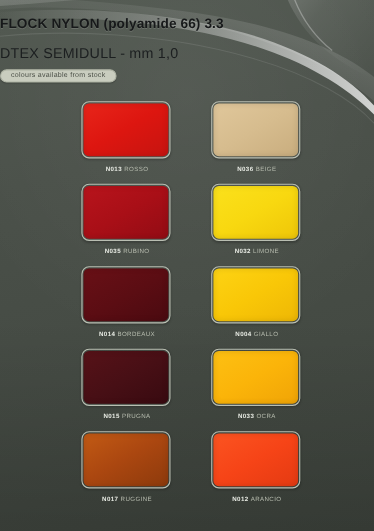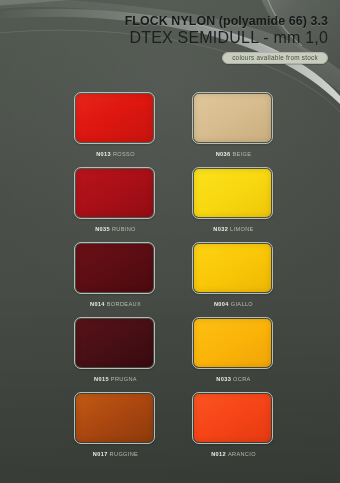--- a/index.html
+++ b/index.html
@@ -43,33 +43,33 @@
     left: 0; top: 0;
     width: 340px; height: 130px;
     overflow: hidden;
   }
 
   
   #header {
     position: absolute;
     left: 0; top: 14px;
     width: 328px;
-    text-align: right;
+    text-align: left;
   }
   #title {
     font-size: 12.4px;
     font-weight: bold;
     color: #17191a;
     letter-spacing: 0.1px;
     line-height: 15px;
     text-shadow: 0 1px 0 rgba(255,255,255,0.13);
   }
   #subtitle {
-    margin-top: 2px;
-    font-size: 16px;
+    margin-top: 13px;
+    font-size: 13px;
     font-weight: normal;
     color: #1c1f20;
     letter-spacing: 0.2px;
     line-height: 14px;
   }
   #stock-badge {
     display: inline-block;
     margin-top: 7px;
     padding: 1px 9px 2px 9px;
     font-size: 6.4px;

